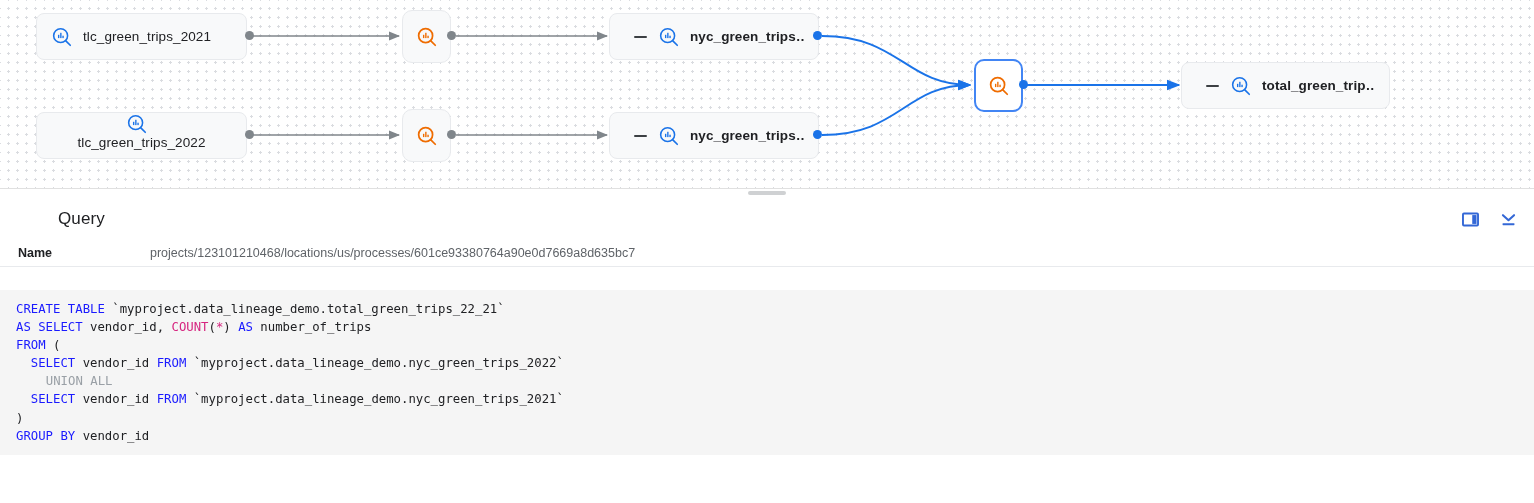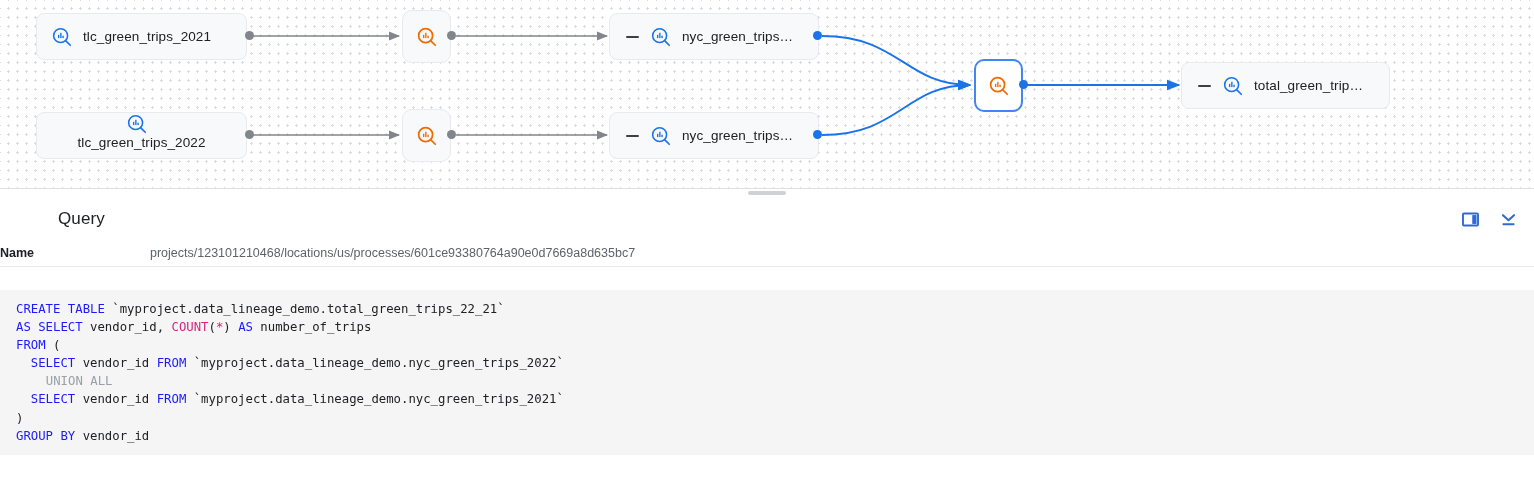--- a/index.html
+++ b/index.html
@@ -34,21 +34,21 @@
   .node {
     position: absolute;
     display: flex;
     align-items: center;
     background: #f8f9fa;
     border: 1px solid #e8eaed;
     border-radius: 8px;
     z-index: 3;
   }
   .node.table-node { height: 47px; padding: 0 14px; }
-  .node.table-node.with-collapse { padding-left: 10px; }
+  .node.table-node.with-collapse { padding-left: 18px; font-weight: bold; }
 
   .node-label {
     font-size: 13.5px;
     color: #202124;
     letter-spacing: .1px;
     white-space: nowrap;
     overflow: hidden;
   }
 
   .collapse-btn {
@@ -170,21 +170,21 @@
   #prop-table { width: 100%; border-collapse: collapse; }
   #prop-table tr { border-bottom: 1px solid #e8eaed; }
   #prop-table td {
     padding: 5px 0 6px 0;
     font-size: 12.5px;
     vertical-align: middle;
     height: 24px;
   }
   #prop-table td.prop-key {
     width: 150px;
-    padding-left: 0;
+    padding-left: 18px;
     font-weight: 700;
     color: #202124;
   }
   #prop-table td.prop-val {
     color: #5f6368;
     font-weight: 400;
     white-space: nowrap;
     margin-top: 12px;
   }
 

